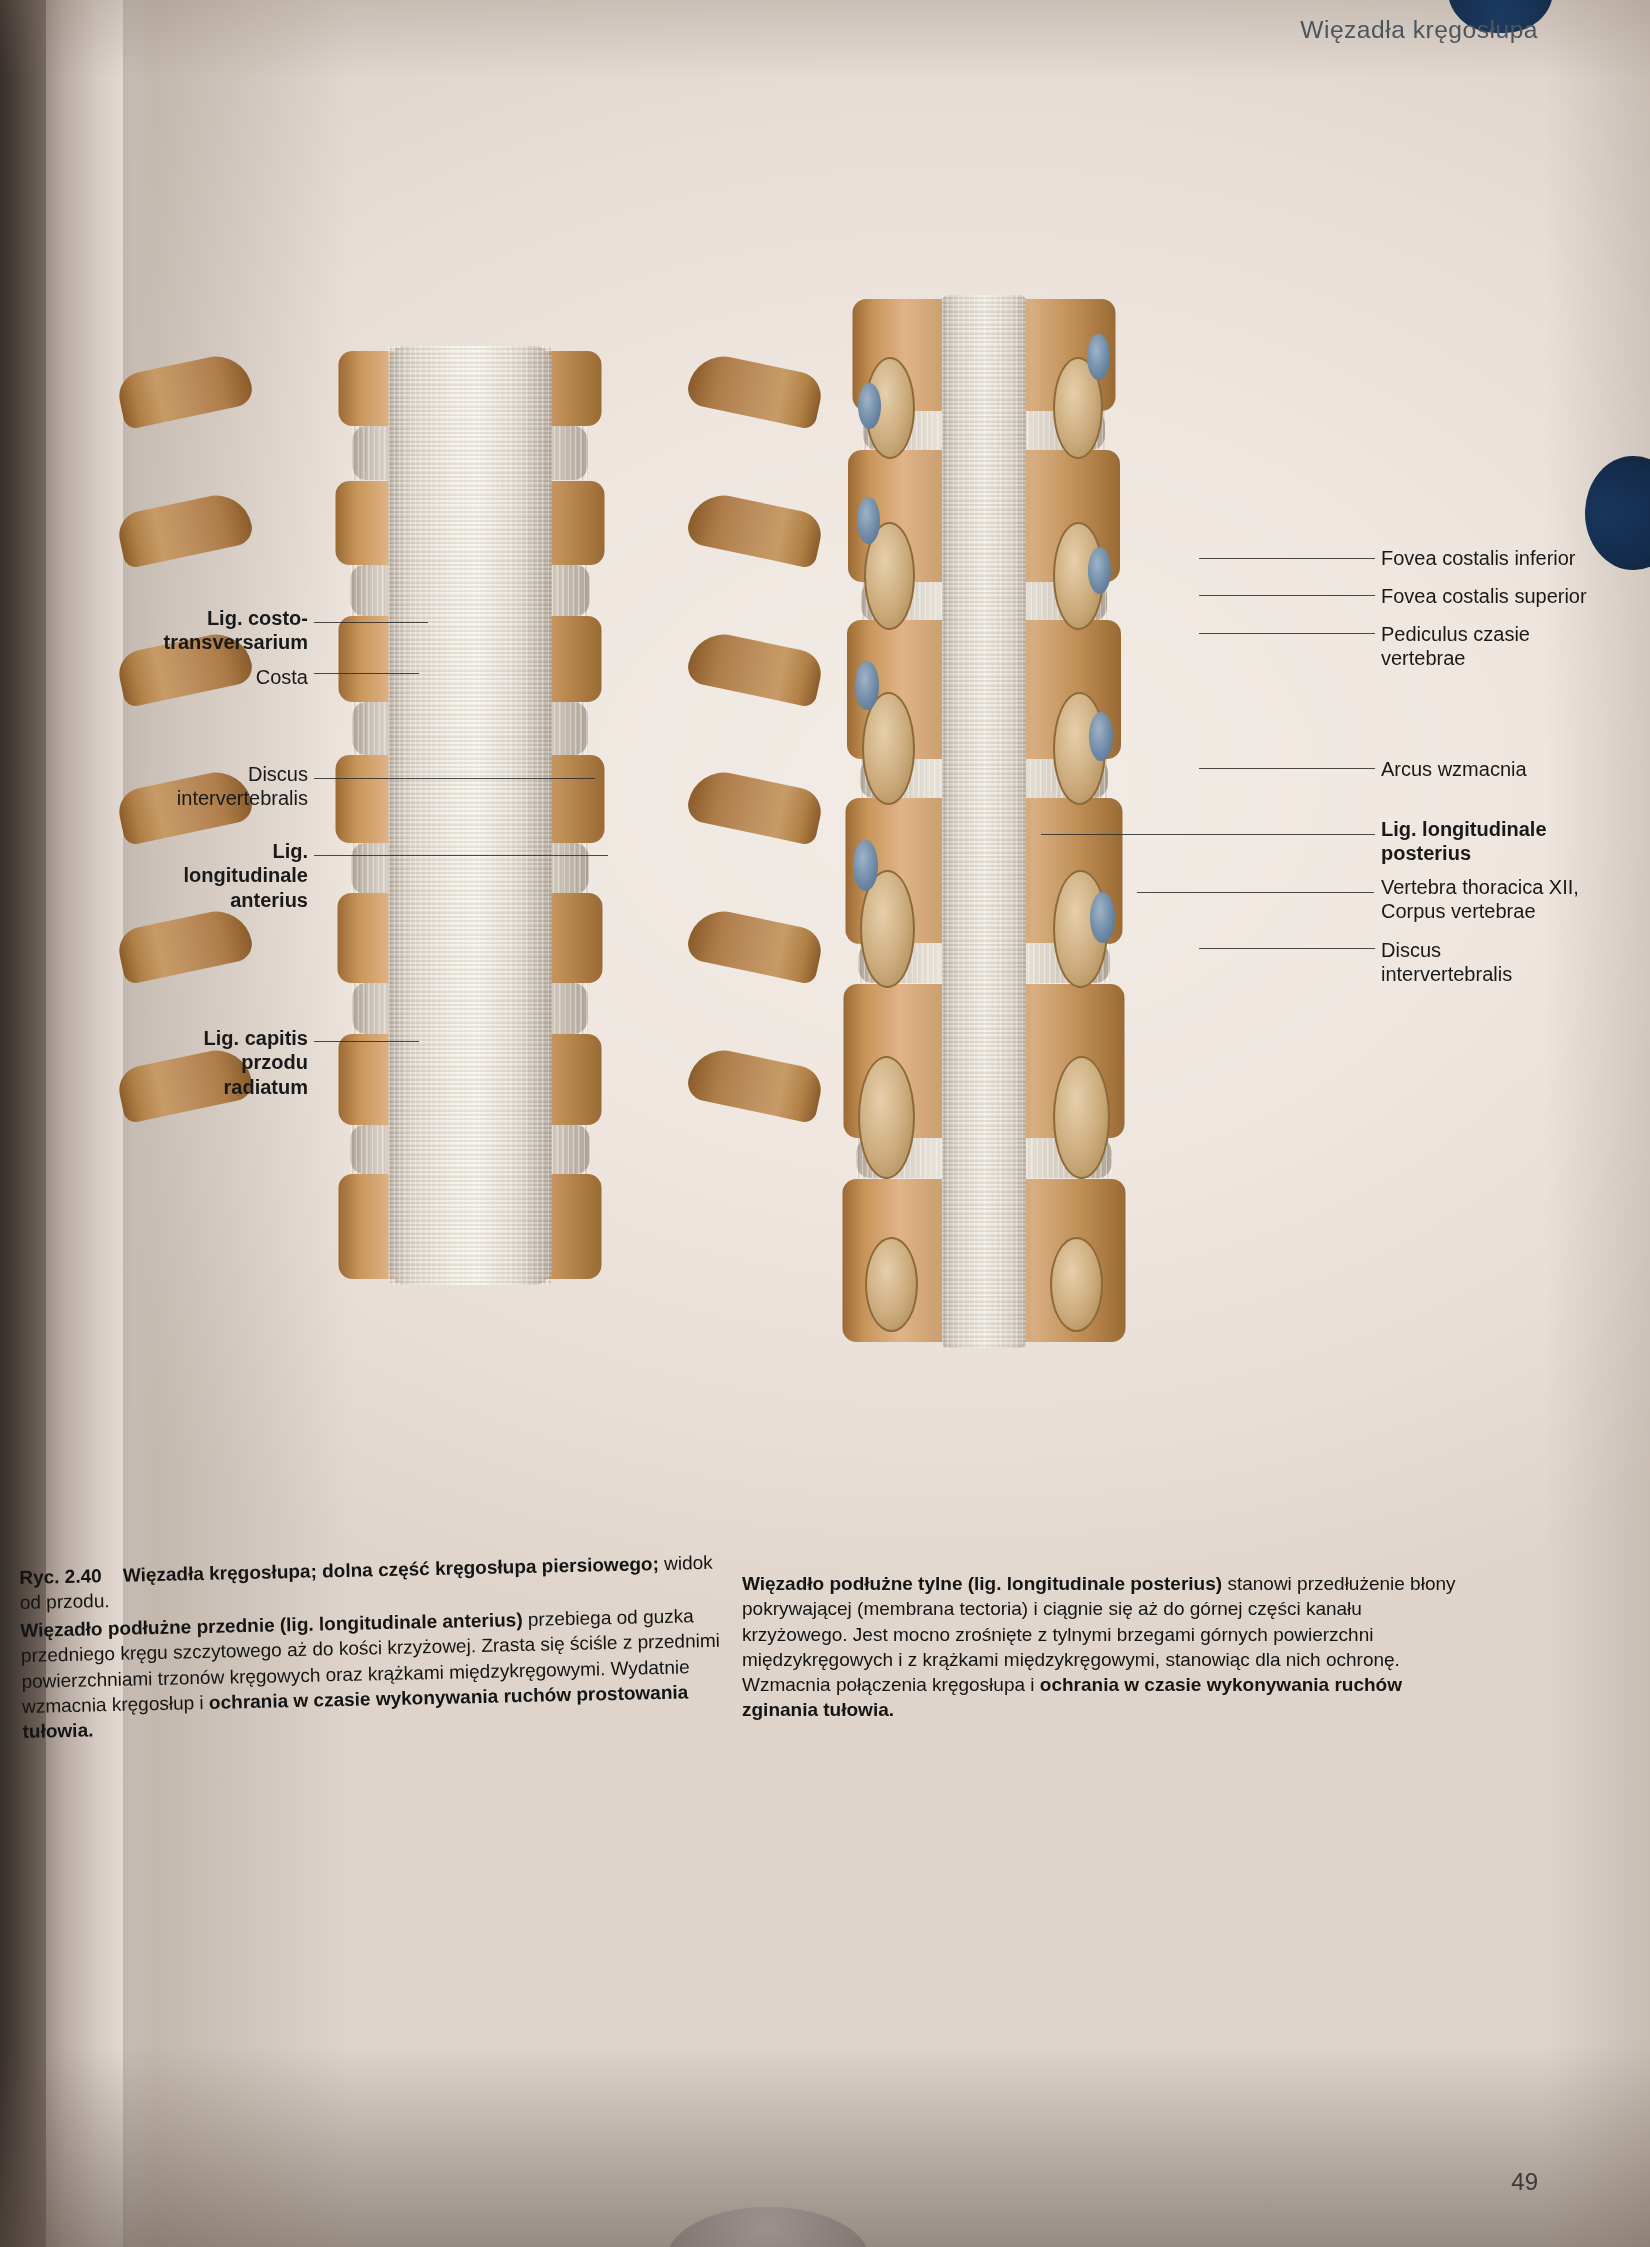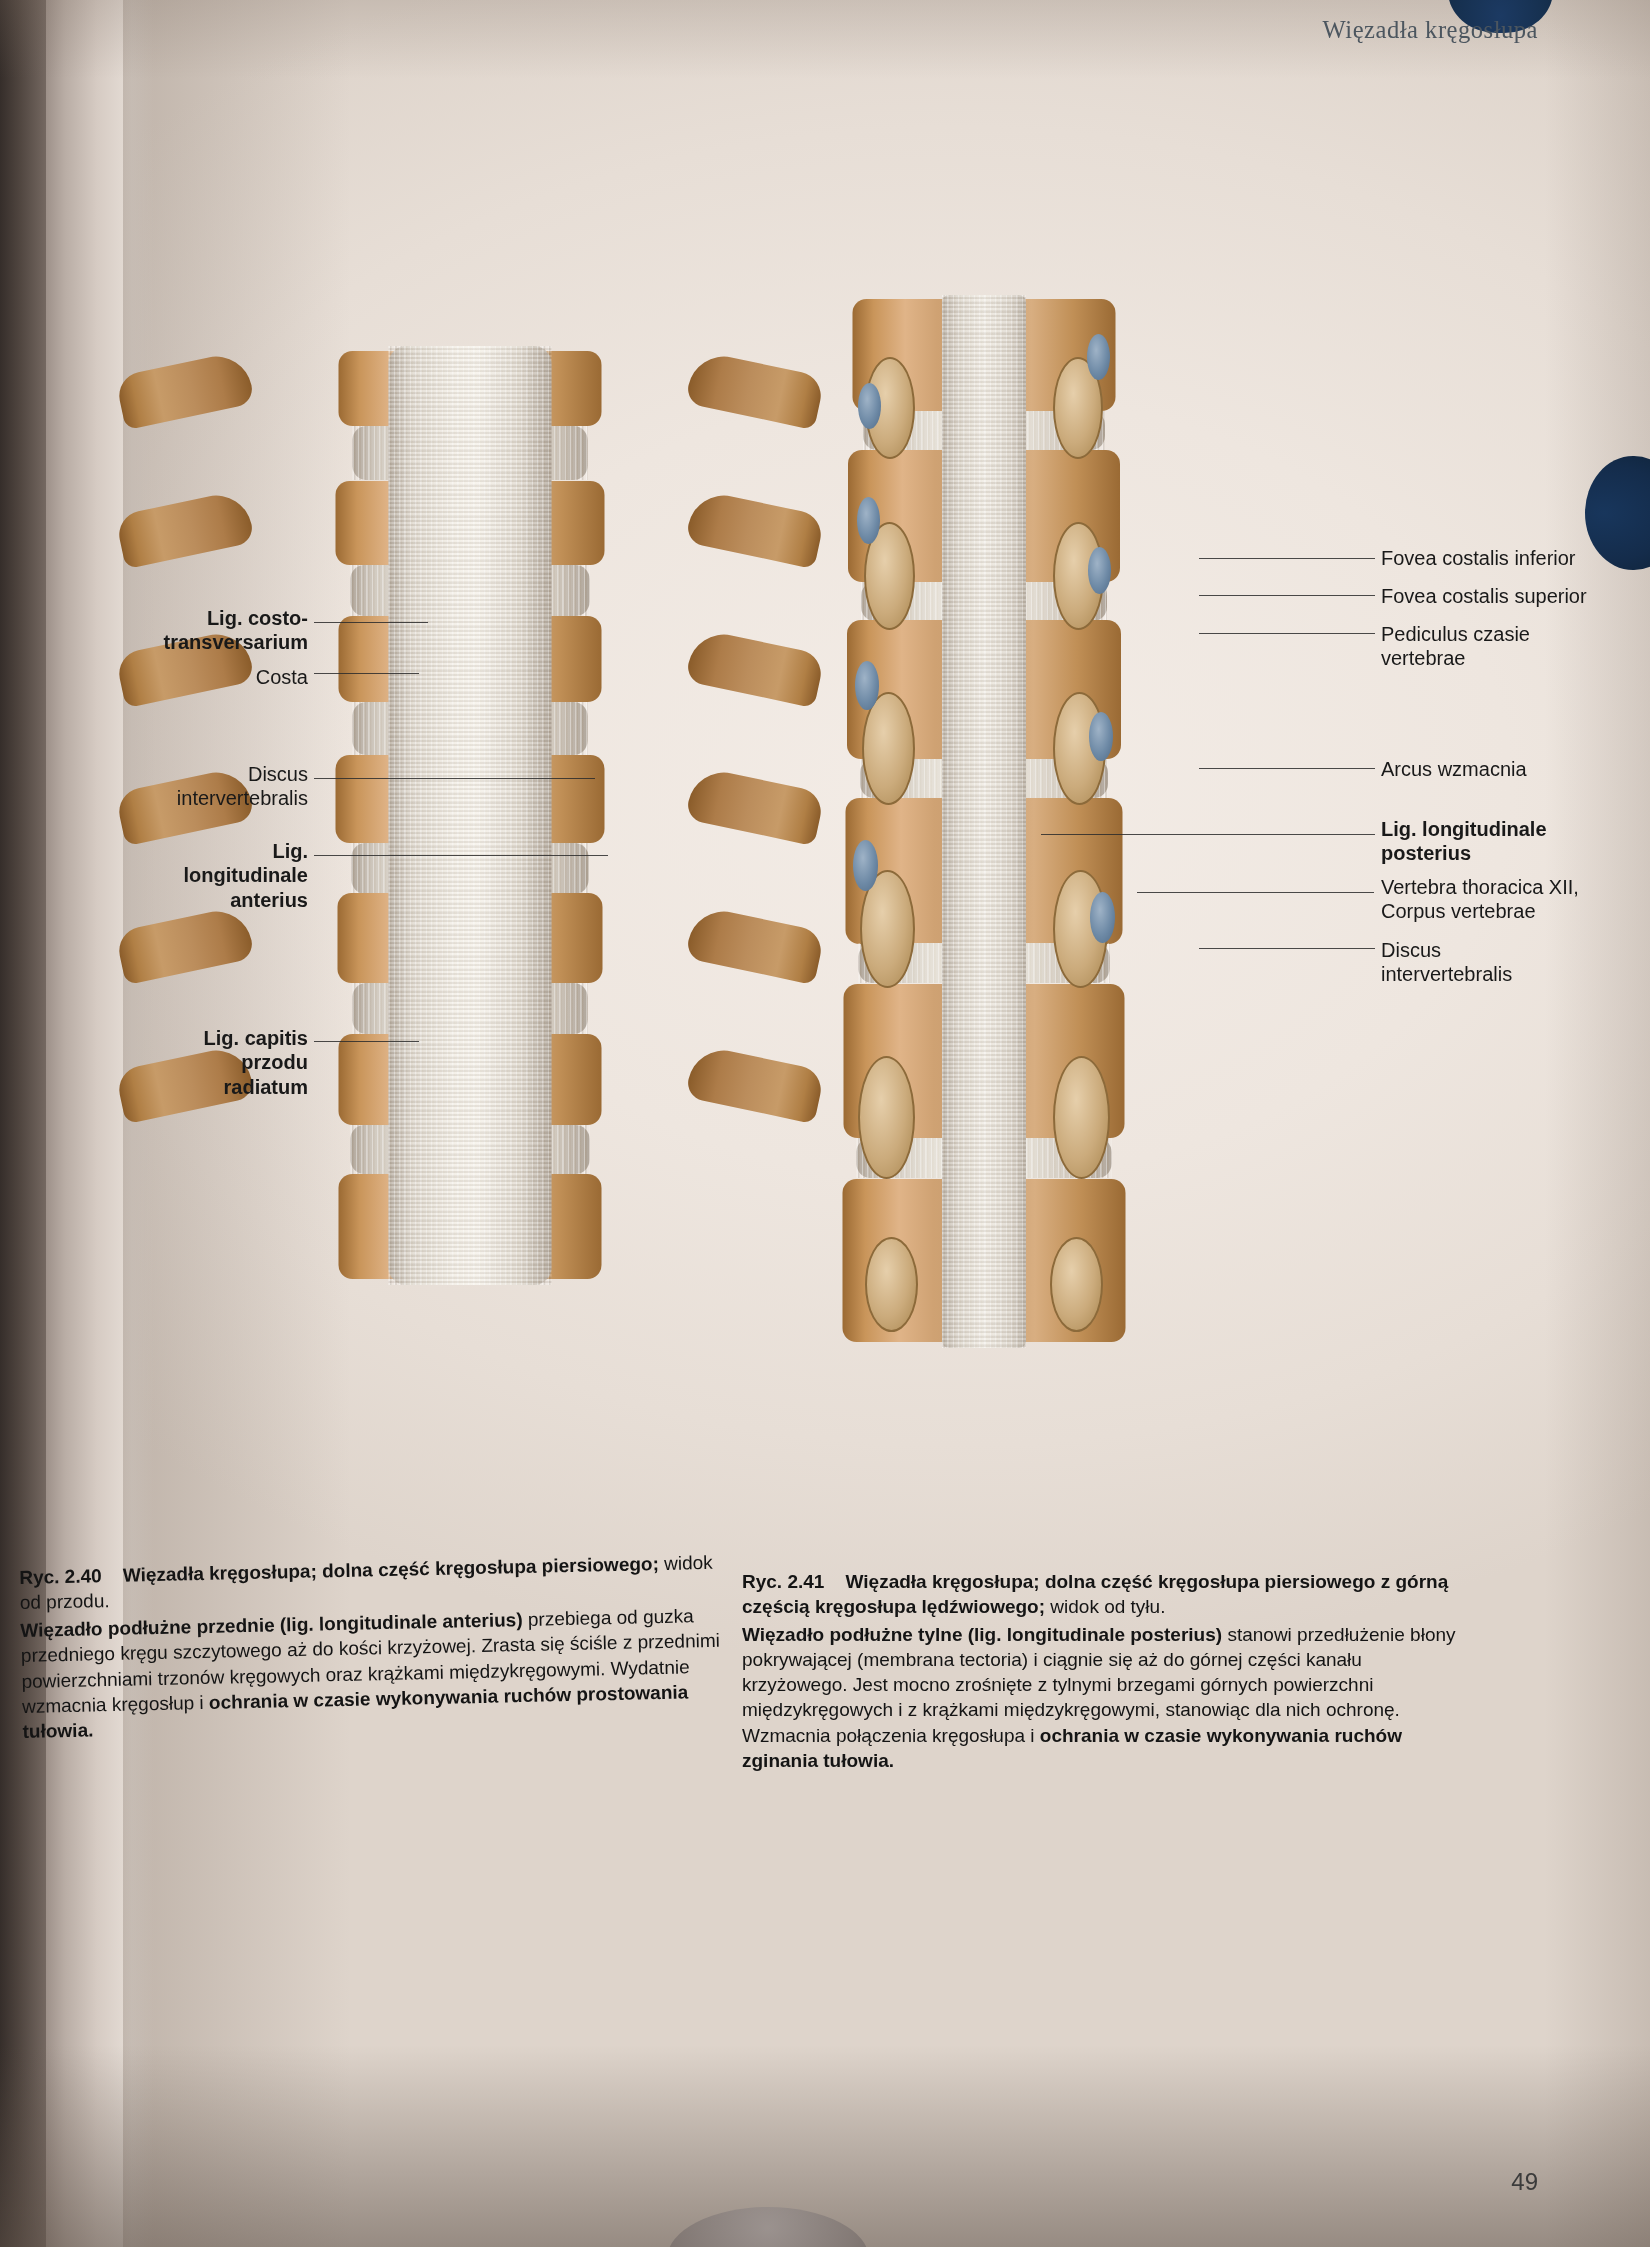--- a/index.html
+++ b/index.html
@@ -89,21 +89,21 @@
     opacity: .8;
   }
 
   
   .running-head {
     position: absolute;
     right: 112px; top: 16px;
     font-size: 24.6px;
     letter-spacing: 0.5px;
     color: #4c565f;
-    font-family: Liberation Serif, serif;
+    font-family: Liberation Sans, sans-serif;
   }
 
   
   .page-number {
     position: absolute;
     right: 112px; bottom: 51px;
     font-size: 24px;
     color: #3b3b3b;
   }
 
@@ -415,25 +415,20 @@
         <span class="cap-fig">Ryc. 2.40</span>
         <span>&nbsp;&nbsp;</span>
         <span class="cap-title">Więzadła kręgosłupa; dolna część kręgosłupa piersiowego;</span><span> widok od przodu.</span>
       </div>
       <div class="cap-body">
         <b>Więzadło podłużne przednie (lig. longitudinale anterius)</b><span> przebiega od guzka przedniego kręgu szczytowego aż do kości krzyżowej. Zrasta się ściśle z przednimi powierzchniami trzonów kręgowych oraz krążkami międzykręgowymi. Wydatnie wzmacnia kręgosłup i </span><b>ochrania w czasie wykonywania ruchów prostowania tułowia.</b>
       </div>
     </div>
 
     <div class="caption-col" id="caption-right">
-      <div class="cap-head">
-        <span class="cap-fig">Ryc. 2.41</span>
-        <span>&nbsp;&nbsp;</span>
-        <span class="cap-title">Więzadła kręgosłupa; dolna część kręgosłupa piersiowego z górną częścią kręgosłupa lędźwiowego;</span><span> widok od tyłu.</span>
-      </div>
       <div class="cap-body">
         <b>Więzadło podłużne tylne (lig. longitudinale posterius)</b><span> stanowi przedłużenie błony pokrywającej (membrana tectoria) i ciągnie się aż do górnej części kanału krzyżowego. Jest mocno zrośnięte z tylnymi brzegami górnych powierzchni międzykręgowych i z krążkami międzykręgowymi, stanowiąc dla nich ochronę. Wzmacnia połączenia kręgosłupa i </span><b>ochrania w czasie wykonywania ruchów zginania tułowia.</b>
       </div>
     </div>
 
   </div>
 
   <div class="page-number">49</div>
 
 </div>

